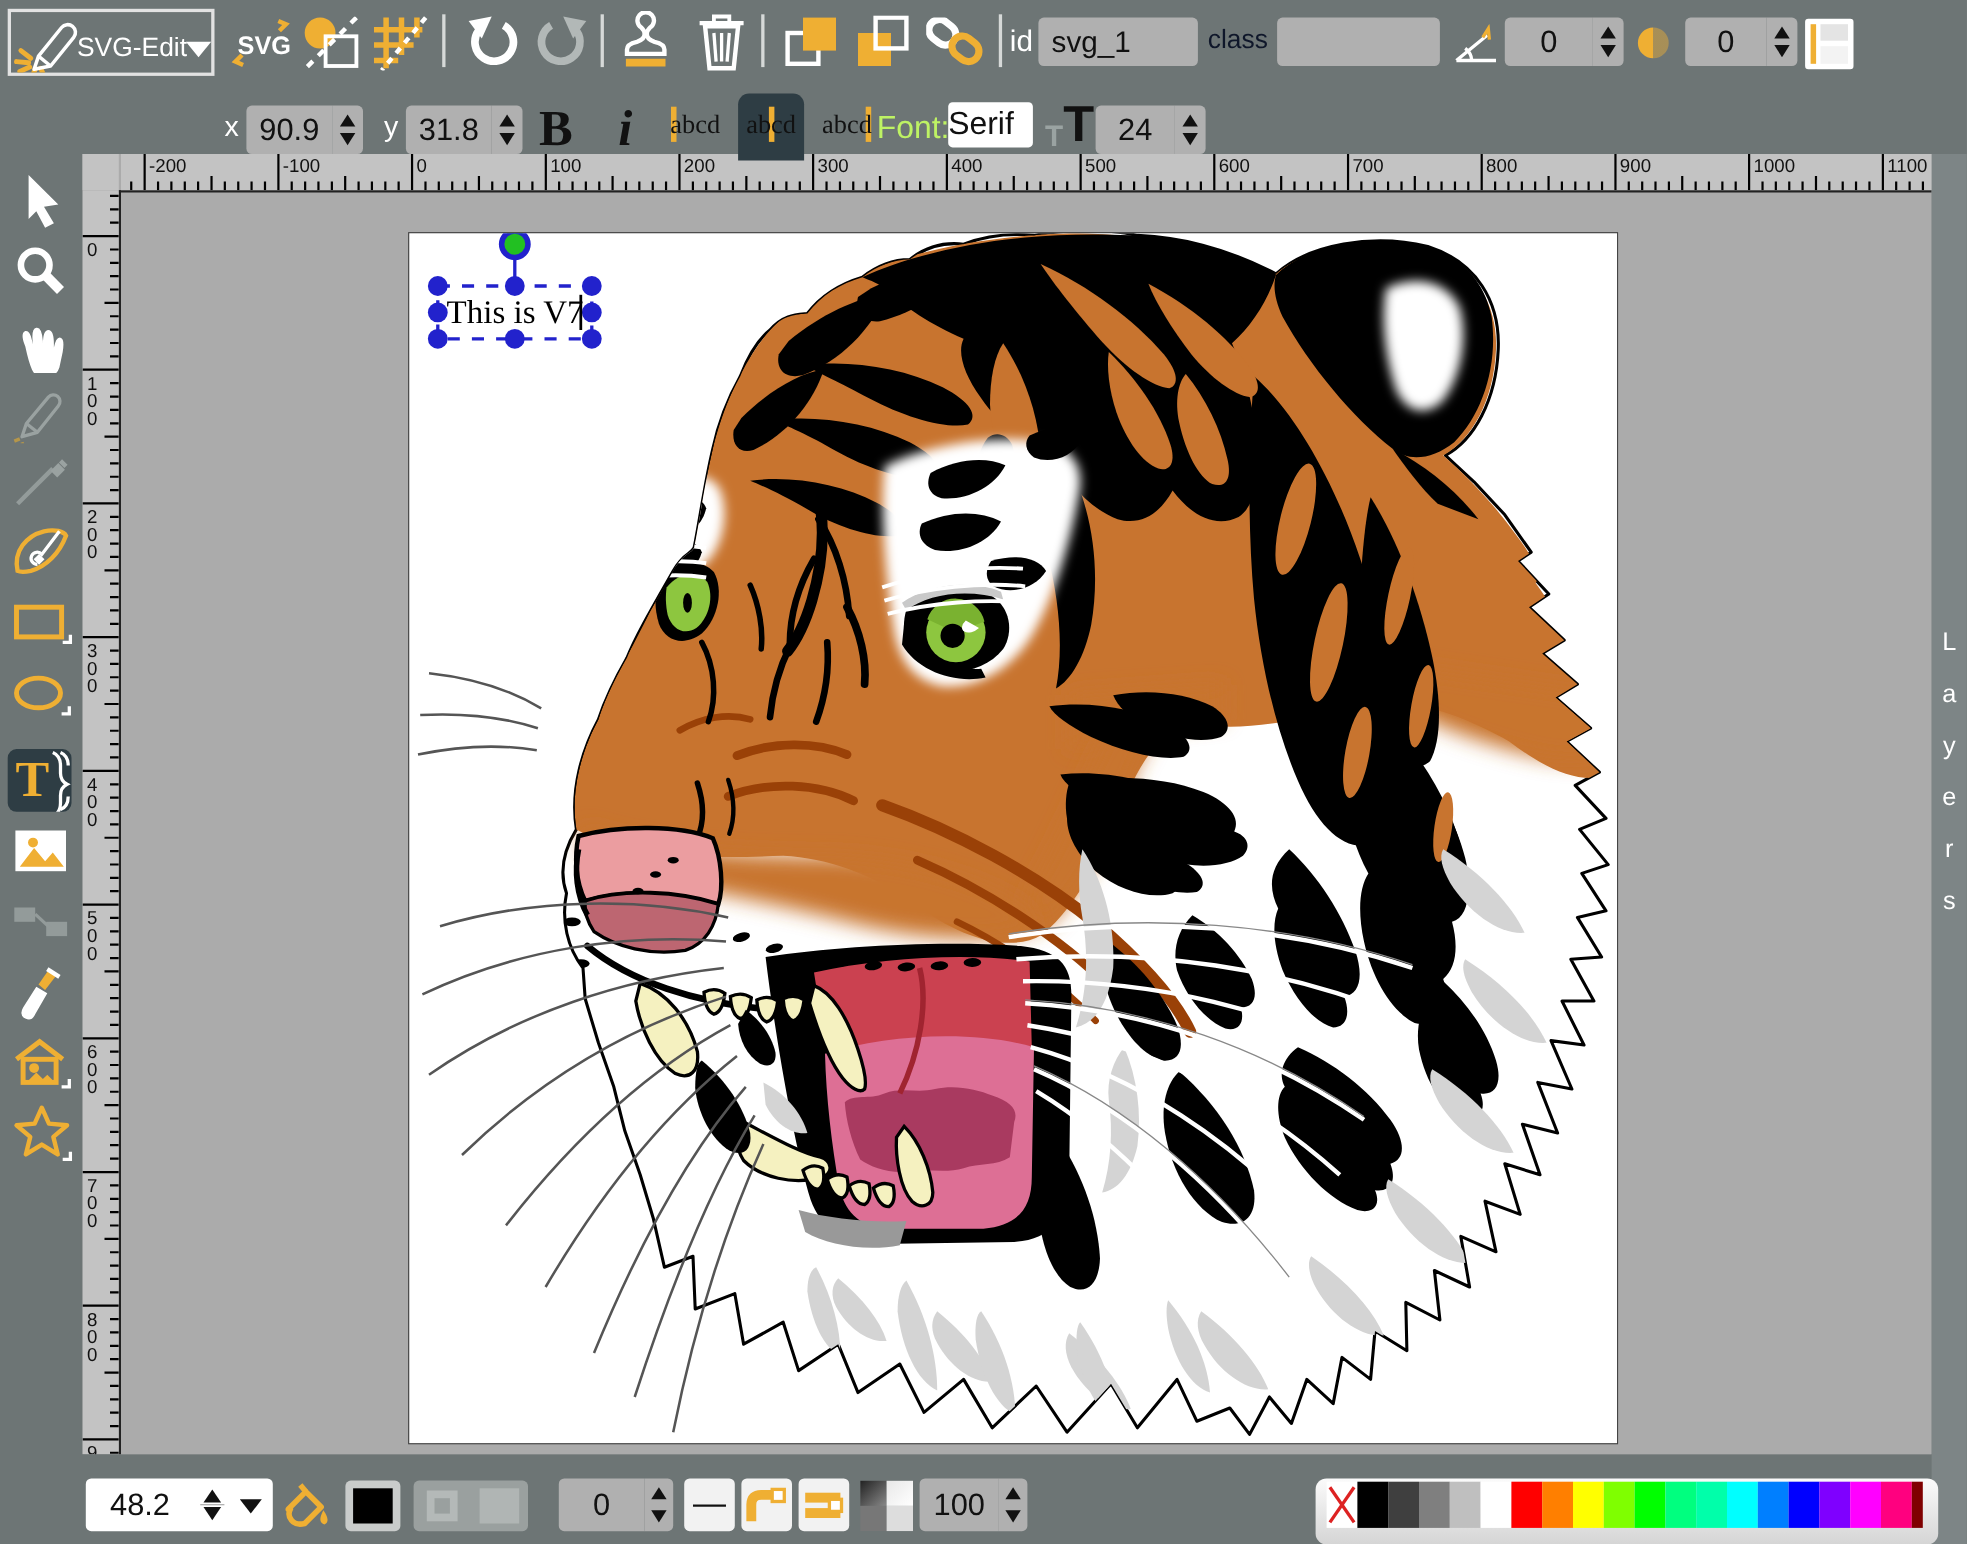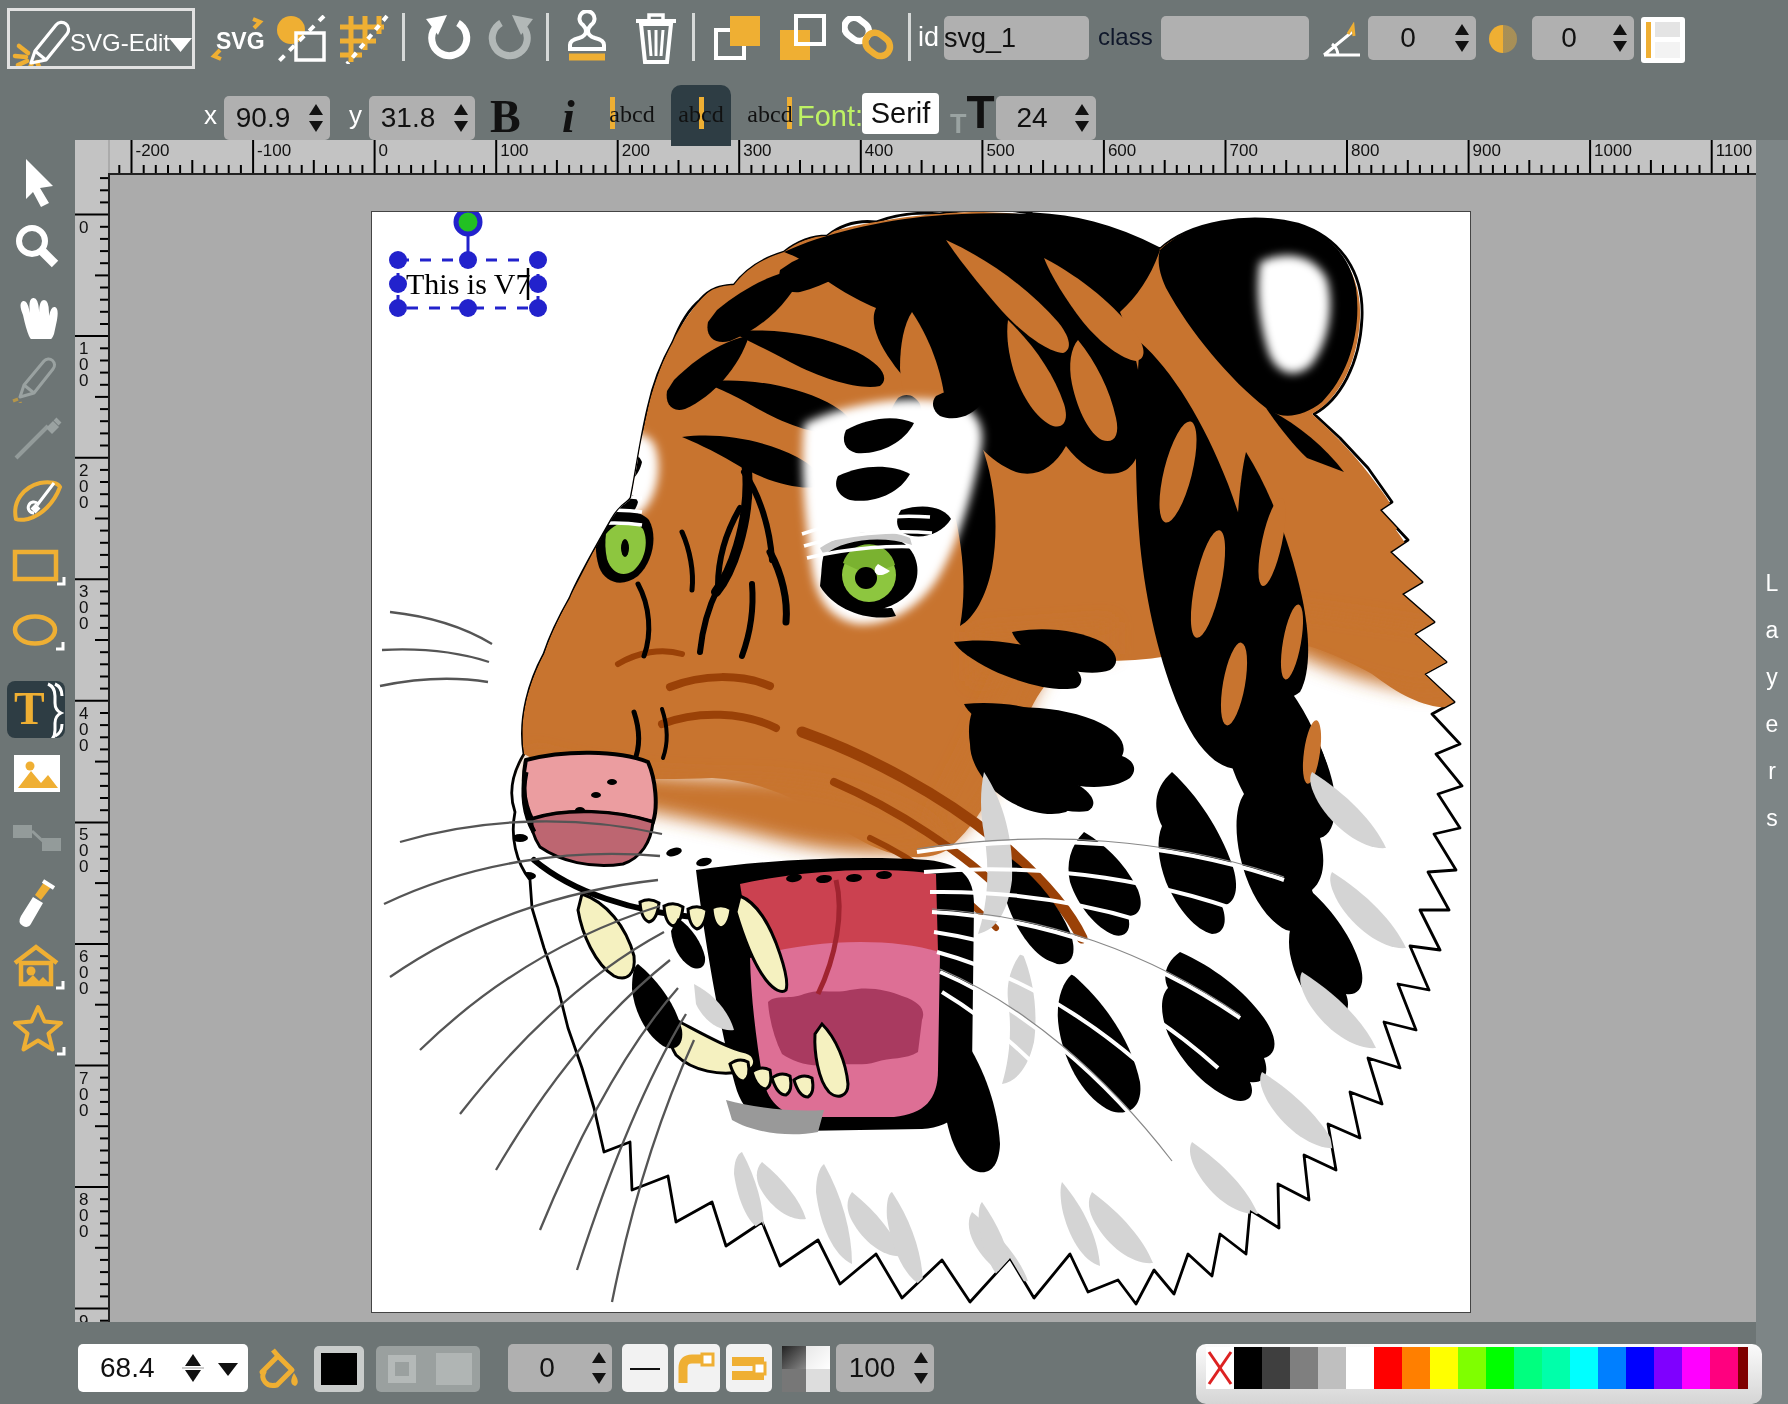--- a/index.html
+++ b/index.html
@@ -605,21 +605,21 @@
 <rect x="20" y="2" width="28" height="28" fill="none" stroke="#fff" stroke-width="4"></rect>
 </svg>
 <svg class="abs" style="left:842px;top:16px" width="54" height="44" viewBox="0 0 54 44">
 <g fill="none" stroke-width="6.5">
 <rect x="2" y="4" width="26" height="19" rx="9.5" stroke="#fff" transform="rotate(38 15 13)"></rect>
 <rect x="23" y="19" width="26" height="19" rx="9.5" stroke="#efaf33" transform="rotate(38 36 28)"></rect>
 </g>
   </svg>
 <div class="abs" style="left:908px;top:13px;width:3px;height:48px;background:#d6d9d8"></div>
 <div class="abs" style="left:918px;top:22px;color:#fff;font-size:27px">id</div>
-<div style="position:absolute;left:944px;top:16px;width:145px;height:44px;background:#b0b0b0;border-radius:5px;font-size:27px;color:#111;text-align:left;line-height:44px;padding-left:0;box-sizing:border-box;text-align:left;">svg_1</div>
+<div style="position:absolute;left:944px;top:16px;width:145px;height:44px;background:#b0b0b0;border-radius:5px;font-size:27px;color:#111;text-align:left;line-height:44px;padding-left:12px;box-sizing:border-box;text-align:left;">svg_1</div>
 <div class="abs" style="left:1098px;top:23px;color:#0f172a;font-size:24px">class</div>
 <div style="position:absolute;left:1161px;top:16px;width:148px;height:44px;background:#b0b0b0;border-radius:5px;font-size:27px;color:#111;text-align:left;line-height:44px;padding-left:12px;box-sizing:border-box;text-align:left;"></div>
 <svg class="abs" style="left:1322px;top:22px" width="40" height="36" viewBox="0 0 40 36">
 <path d="M2 33 h36 M2 33 L30 10" stroke="#fff" stroke-width="3" fill="none"></path>
 <path d="M16 33 a15 15 0 0 0 -6 -11" stroke="#fff" stroke-width="3" fill="none"></path>
 <path d="M26 12 l5 -8 1 10" fill="none" stroke="#efaf33" stroke-width="3"></path>
 </svg>
 <div style="position:absolute;left:1368px;top:16px;width:80px;height:44px;background:#b0b0b0;border-radius:5px 0 0 5px;font-size:28px;color:#111;text-align:center;line-height:44px;">0</div>
 <div style="position:absolute;left:1448px;top:16px;width:28px;height:44px;background:#b0b0b0;border-radius:0 5px 5px 0">
 <svg width="28" height="44">
@@ -668,21 +668,21 @@
   </div>
 <div class="abs" style="left:671px;top:85px;width:60px;height:61px;background:#2e3d44;border-radius:10px 10px 0 0;">
 <div style="position:absolute;left:50%;top:12px;width:5px;height:32px;margin-left:-2.5px;background:#efaf33"></div>
     <div style="position:absolute;left:0;width:100%;text-align:center;top:16px;font-size:24px;color:#111;font-family:Liberation Serif,serif">abcd</div>
   </div>
 <div class="abs" style="left:738px;top:85px;width:64px;height:61px;">
 <div style="position:absolute;right:10px;top:12px;width:5px;height:32px;background:#efaf33"></div>
     <div style="position:absolute;left:0;width:100%;text-align:center;top:16px;font-size:24px;color:#111;font-family:Liberation Serif,serif">abcd</div>
   </div>
 <div class="abs" style="left:797px;top:100px;color:#bef264;font-size:29px">Font:</div>
-<div class="abs" style="left:862px;top:93px;width:77px;height:41px;background:#fff;border-radius:4px;color:#111;font-size:29px;text-align:center;line-height:41px">Serif</div>
+<div class="abs" style="left:862px;top:93px;width:77px;height:41px;background:#fff;border-radius:4px;color:#111;font-size:29px;line-height:41px">Serif</div>
 <div class="abs" style="left:950px;top:85px;font-family:Liberation Sans, sans-serif;font-weight:bold"><span style="color:#9aa3a2;font-size:27px;vertical-align:-5px">T</span><span style="color:#111;font-size:46px">T</span></div>
 <div style="position:absolute;left:996px;top:96px;width:72px;height:44px;background:#b0b0b0;border-radius:5px 0 0 5px;font-size:28px;color:#111;text-align:center;line-height:44px;">24</div>
 <div style="position:absolute;left:1068px;top:96px;width:28px;height:44px;background:#b0b0b0;border-radius:0 5px 5px 0">
 <svg width="28" height="44">
       <path d="M14.0 8 l7 11 h-14z" fill="#111"></path>
       <path d="M14.0 36 l7 -11 h-14z" fill="#111"></path>
     </svg></div>
 <svg class="abs" style="left:10px;top:154px" width="56" height="56" viewBox="0 0 56 56">
     <path d="M16 5 L43 32 L30 34 L39 49 L31 53 L23 38 L16 45 Z" fill="#fff"></path>
   </svg>
@@ -746,21 +746,21 @@
     <rect x="11" y="25" width="30" height="21" fill="none" stroke="#efaf33" stroke-width="4.5"></rect>
     <circle cx="21" cy="33" r="4.5" fill="#efaf33"></circle>
     <path d="M14 46 l9 -9 6 6 4 -4 7 7z" fill="#efaf33"></path>
     <path d="M46 50 h7 v-7" fill="none" stroke="#fff" stroke-width="3"></path>
   </svg>
 <svg class="abs" style="left:10px;top:1002px" width="56" height="56" viewBox="0 0 56 56">
     <path d="M28 5 l6.5 14.5 16.5 1.5 -12.5 10.5 4 16 -14.5 -9 -14.5 9 4 -16 -12.5 -10.5 16.5 -1.5z" fill="none" stroke="#efaf33" stroke-width="4" stroke-linejoin="round"></path>
     <path d="M47 52 h7 v-7" fill="none" stroke="#fff" stroke-width="3"></path>
   </svg>
 <div class="abs" style="left:78px;top:1344px;width:170px;height:48px;background:#fff;border-radius:5px;color:#111;font-size:28px;line-height:48px">
-<span style="position:absolute;left:22px">68.4</span>
+<span style="position:absolute;left:22px">48.2</span>
 <svg style="position:absolute;left:100px;top:0" width="30" height="48">
       <path d="M15 10 l8 12 h-16z" fill="#111"></path>
       <path d="M15 38 l8 -12 h-16z" fill="#111"></path>
       <line x1="4" y1="24" x2="26" y2="24" stroke="#999" stroke-width="1"></line>
     </svg>
 <svg style="position:absolute;left:132px;top:0" width="36" height="48">
       <path d="M8 19 h20 l-10 13z" fill="#111"></path>
     </svg>
 </div>
 <svg class="abs" style="left:256px;top:1346px" width="48" height="46" viewBox="0 0 48 46">

